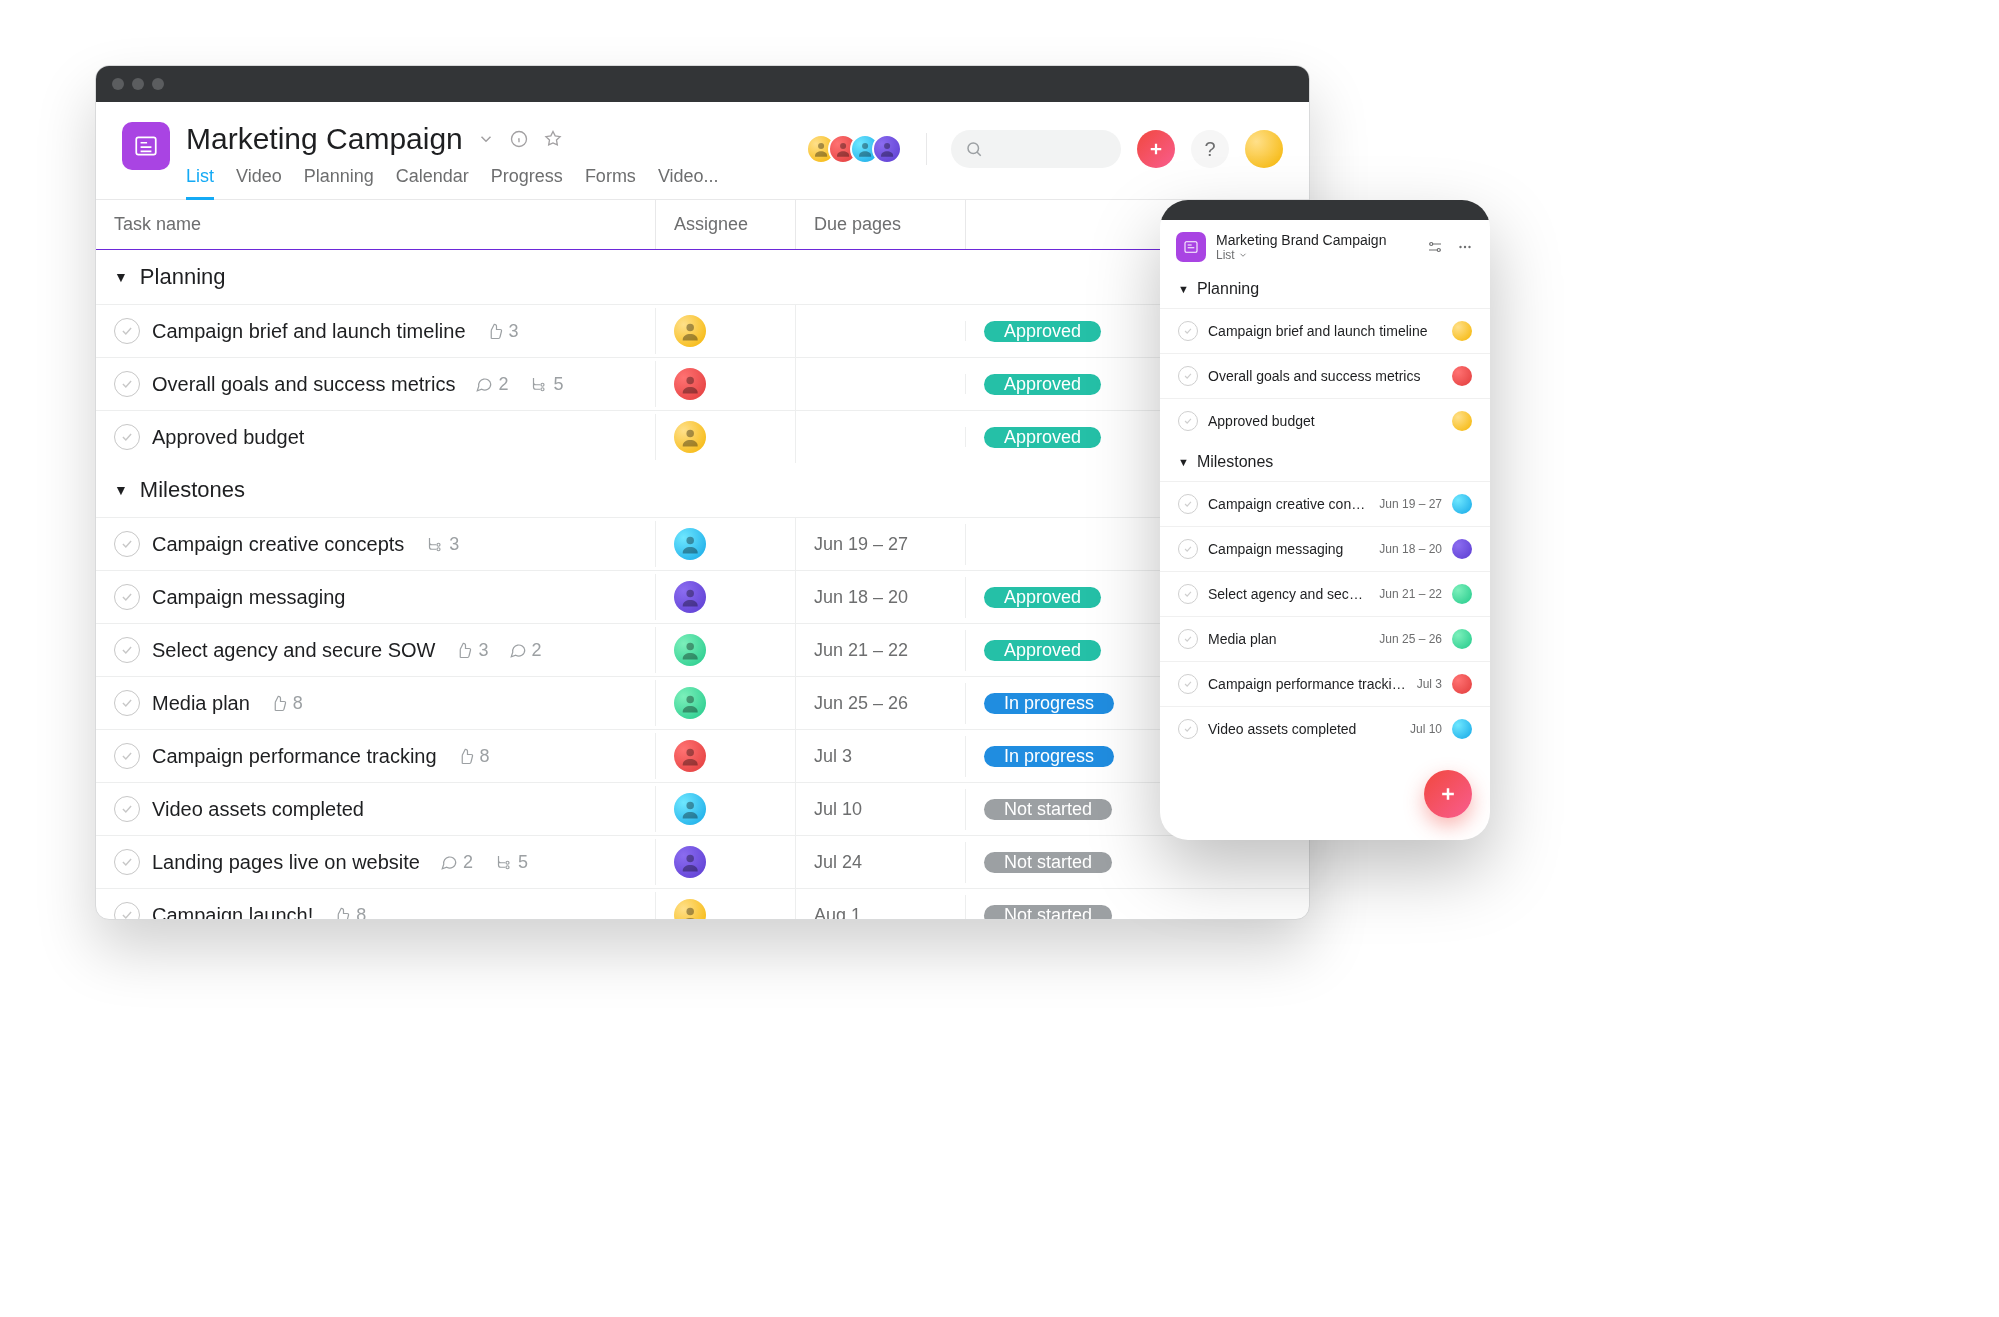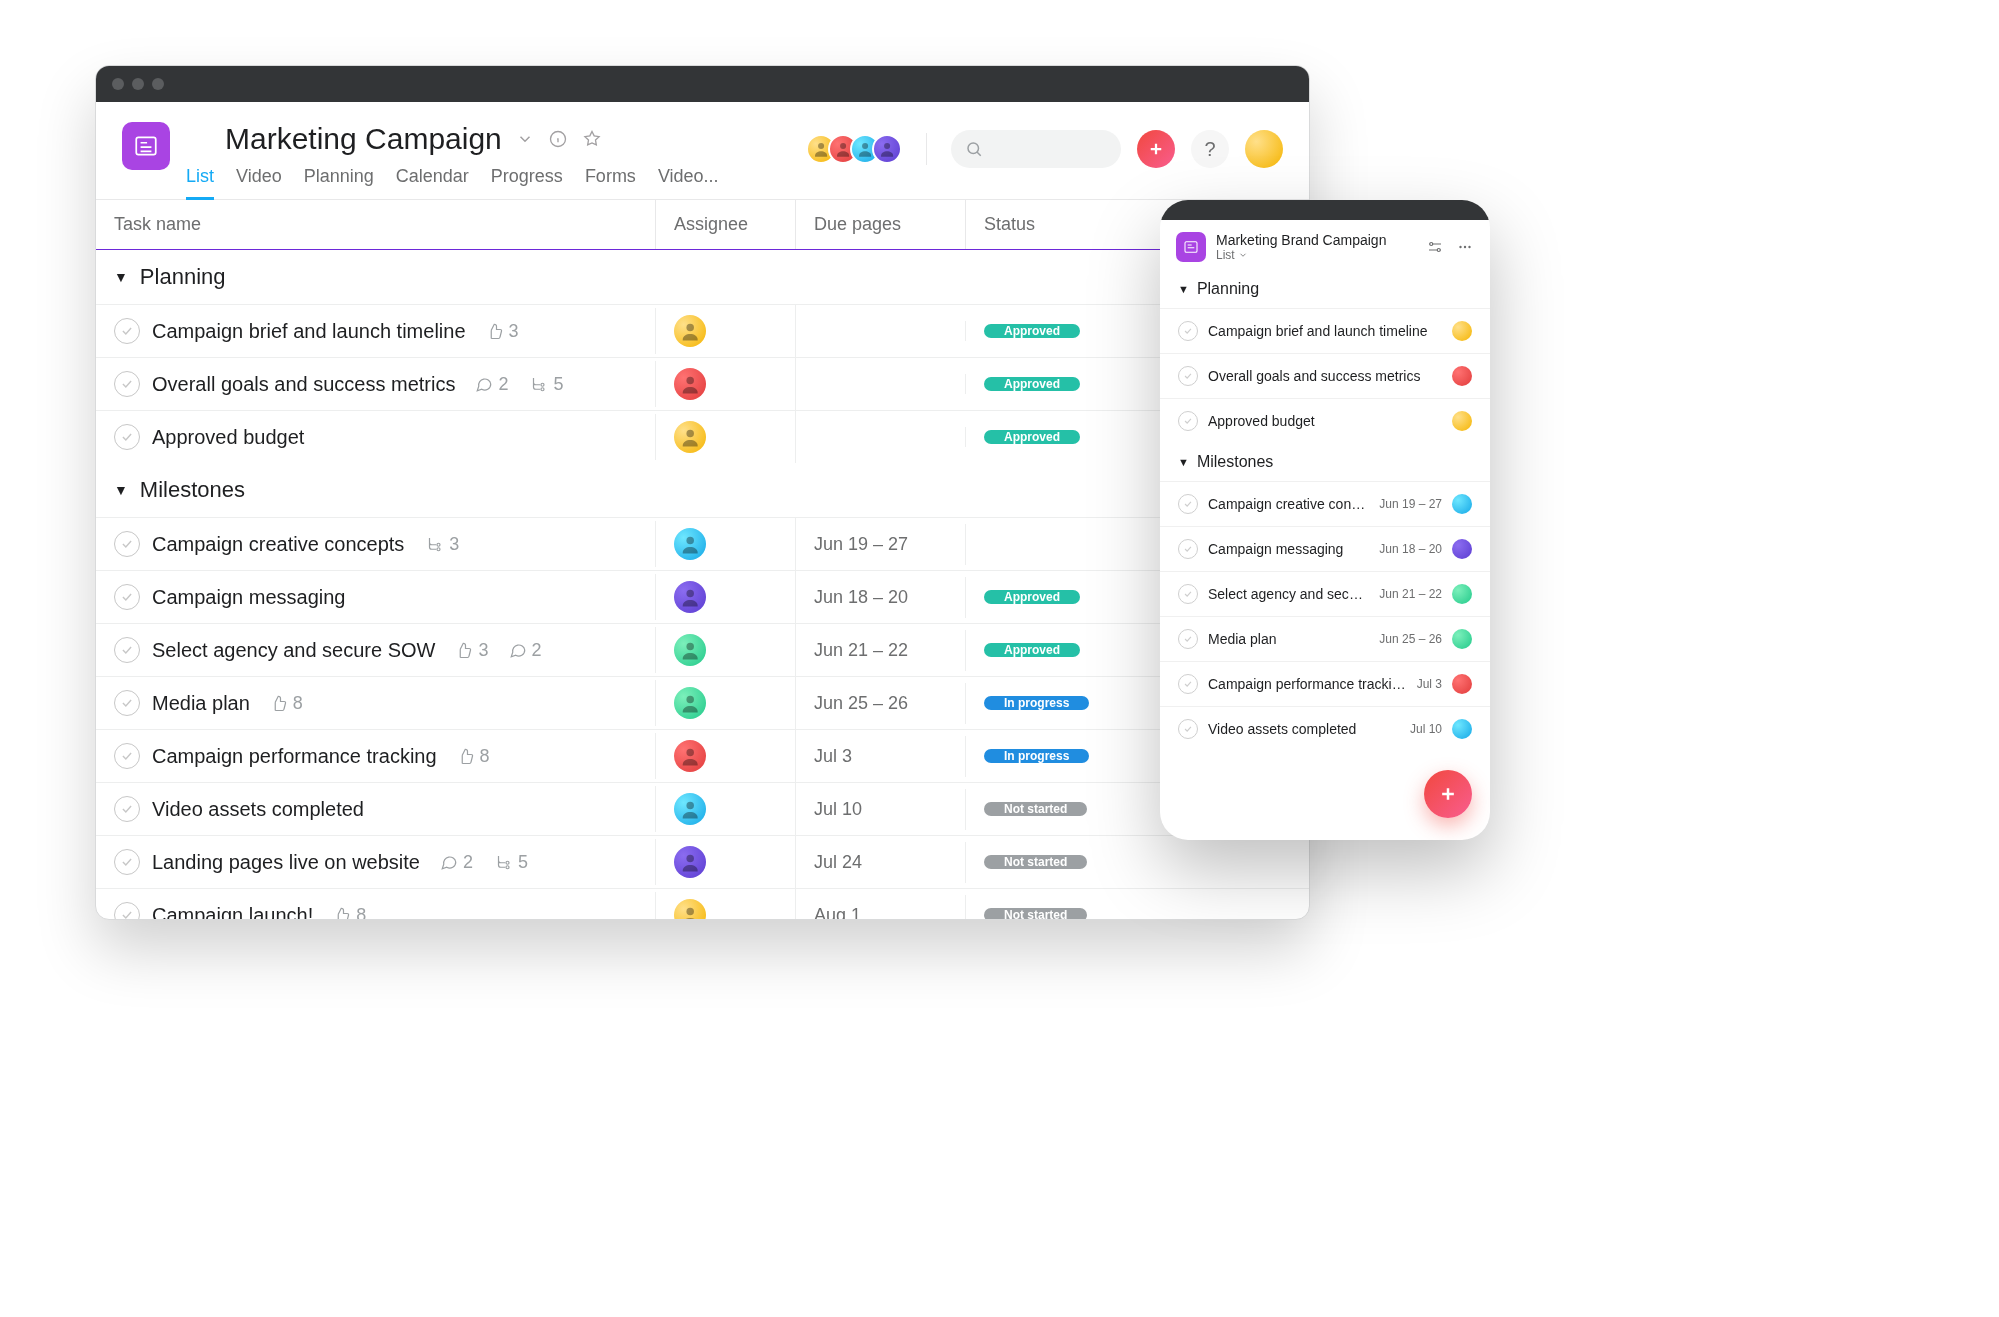--- a/index.html
+++ b/index.html
@@ -38,21 +38,21 @@
   }
   .proj-icon {
     width: 48px; height: 48px;
     background: #a944e3;
     border-radius: 10px;
     display:flex;align-items:center;justify-content:center;
     margin-right: 16px;
   }
   .proj-icon svg { width: 26px; height: 26px; }
   .titleblock { flex: 1 1 auto; }
-  .titlerow { display:flex; align-items:center; gap: 14px; margin-left: 39px; }
+  .titlerow { display:flex; align-items:center; gap: 14px; }
   .proj-title { font-size: 30px; font-weight: 500; color:#1e1f21; }
   .hicon { color:#a2a0a2; cursor:pointer; display:inline-flex; }
   .tabs { display:flex; gap: 22px; margin-top: 10px; }
   .tab { font-size: 18px; color:#6d6e6f; padding-bottom: 10px; cursor:pointer; }
   .tab.active { color:#14aaf5; border-bottom: 3px solid #14aaf5; margin-bottom:-1px; }
   .headright { display:flex; align-items:center; gap: 16px; padding-top:8px; }
   .avatars { display:flex; }
   .avatar {
     width: 30px; height: 30px; border-radius:50%;
     border:2px solid #fff;
@@ -99,23 +99,22 @@
     display:inline-flex;align-items:center;justify-content:center;color:#c7c7c7;
     flex-shrink:0;
   }
   .taskname { color:#1e1f21; font-size:20px; }
   .meta { display:inline-flex;align-items:center;gap:5px;color:#9ca0a3;font-size:18px;margin-left:8px;}
   .cell-assignee{flex:0 0 140px;border-right:1px solid #edeeee;}
   .asgn { width:32px;height:32px;border-radius:50%;background:#ccc;}
   .cell-due{flex:0 0 170px;border-right:1px solid #edeeee;color:#6d6e6f;font-size:18px;}
   .cell-status{flex:1 1 auto;}
   .pill {
-    padding:0 20px;border-radius:18px;color:#fff;font-size:12px;
+    padding:0 20px;border-radius:18px;color:#fff;font-size:18px;
     white-space:nowrap;
-    font-weight:bold;
   }
   .pill.approved{background:#25c0a7;}
   .pill.review{background:#f29b26;}
   .pill.progress{background:#208de0;}
   .pill.notstarted{background:#9ca0a3;}
   
   .av-yellow{background: radial-gradient(circle at 30% 30%, #ffe08a, #f5b400);} 
   .av-red{background: radial-gradient(circle at 30% 30%, #ff7272, #e13b3b);} 
   .av-cyan{background: radial-gradient(circle at 30% 30%, #6ee7ff, #14a7e6);} 
   .av-purple{background: radial-gradient(circle at 30% 30%, #8b6cf0, #5b3cd1);} 
@@ -242,21 +241,20 @@
         </div>
         <div class="helpbtn">?</div>
         <div class="me av-yellow" style="border-radius:50%;"></div>
       </div>
     </div>
 
     <div class="colhead">
       <div class="c-task">Task name</div>
       <div class="c-assignee">Assignee</div>
       <div class="c-due">Due pages</div>
-      <div class="c-status">Status</div>
     </div>
 
     <div id="tasklist">
         <div class="section">
           <span class="tri">▼</span>
           <span>Planning</span>
         </div>
         <div class="row">
           <div class="cell-task">
             <span class="check">

